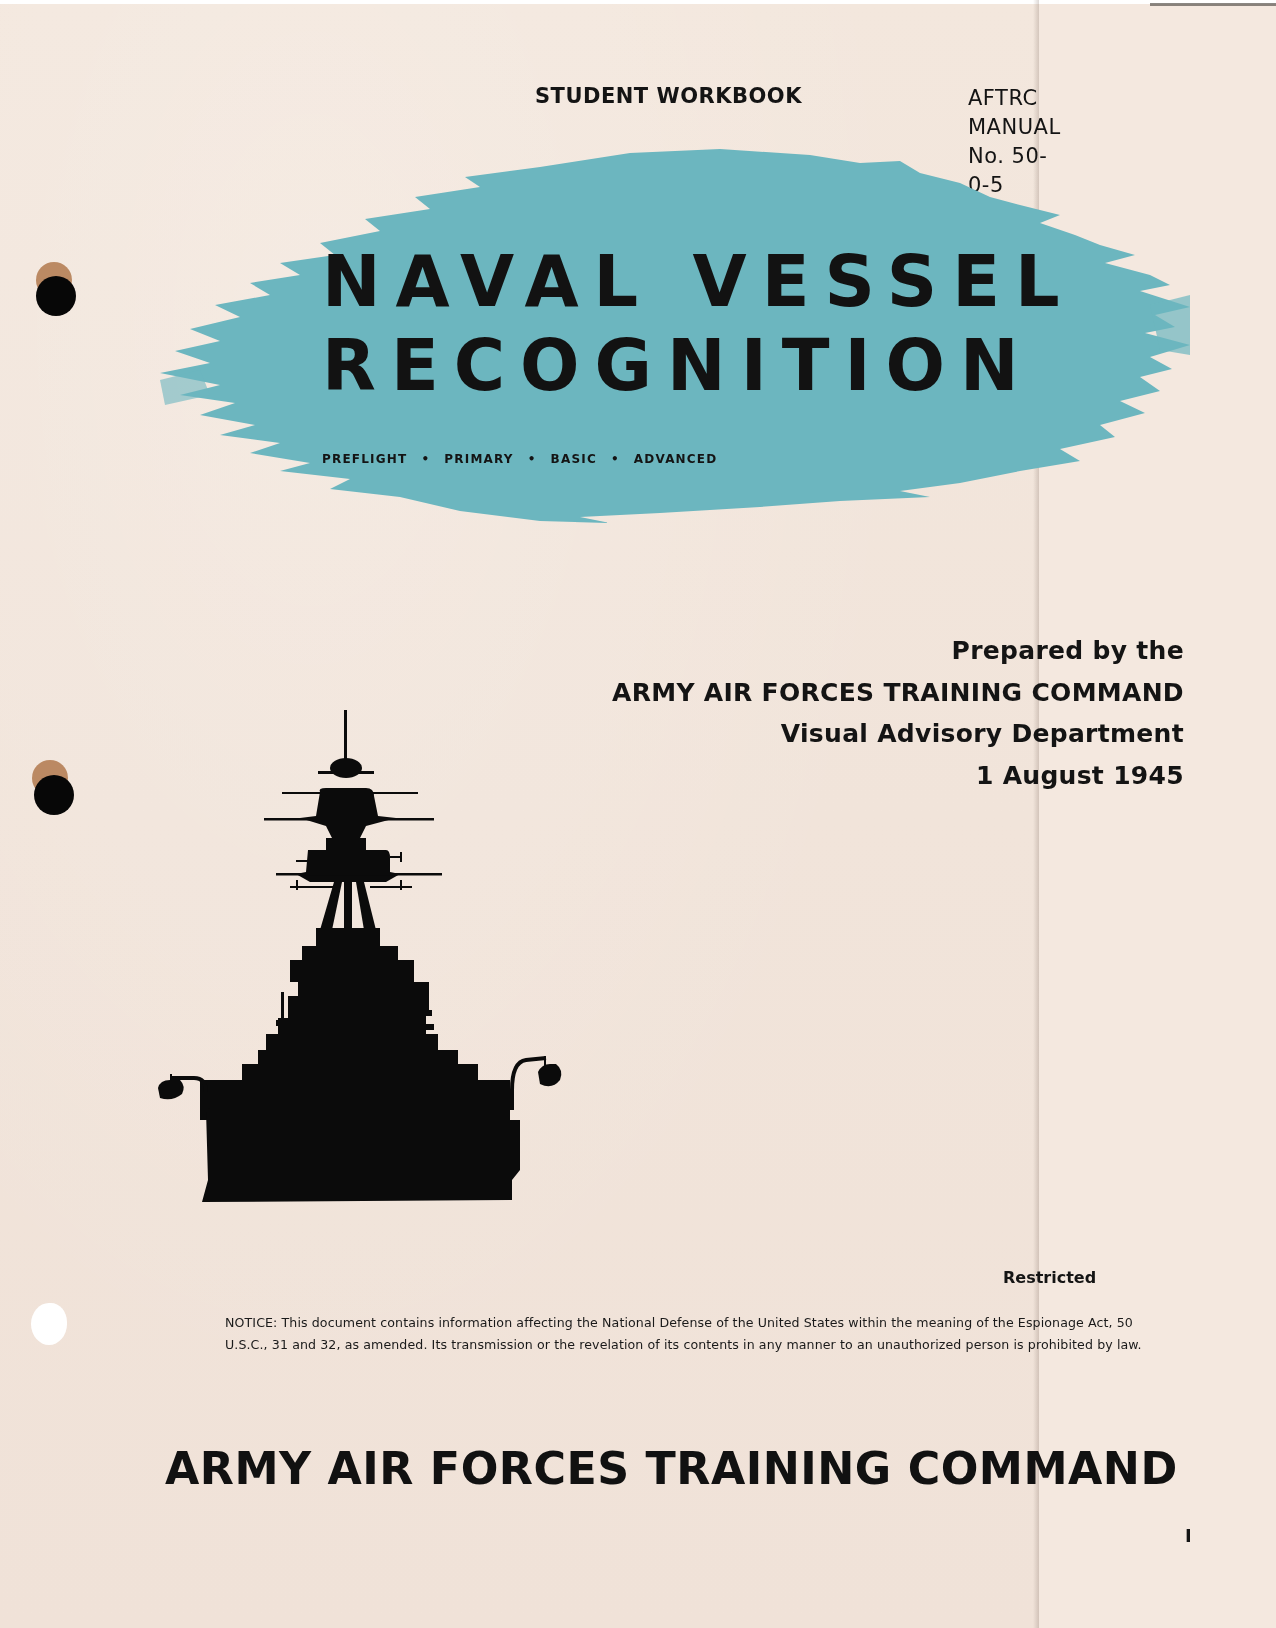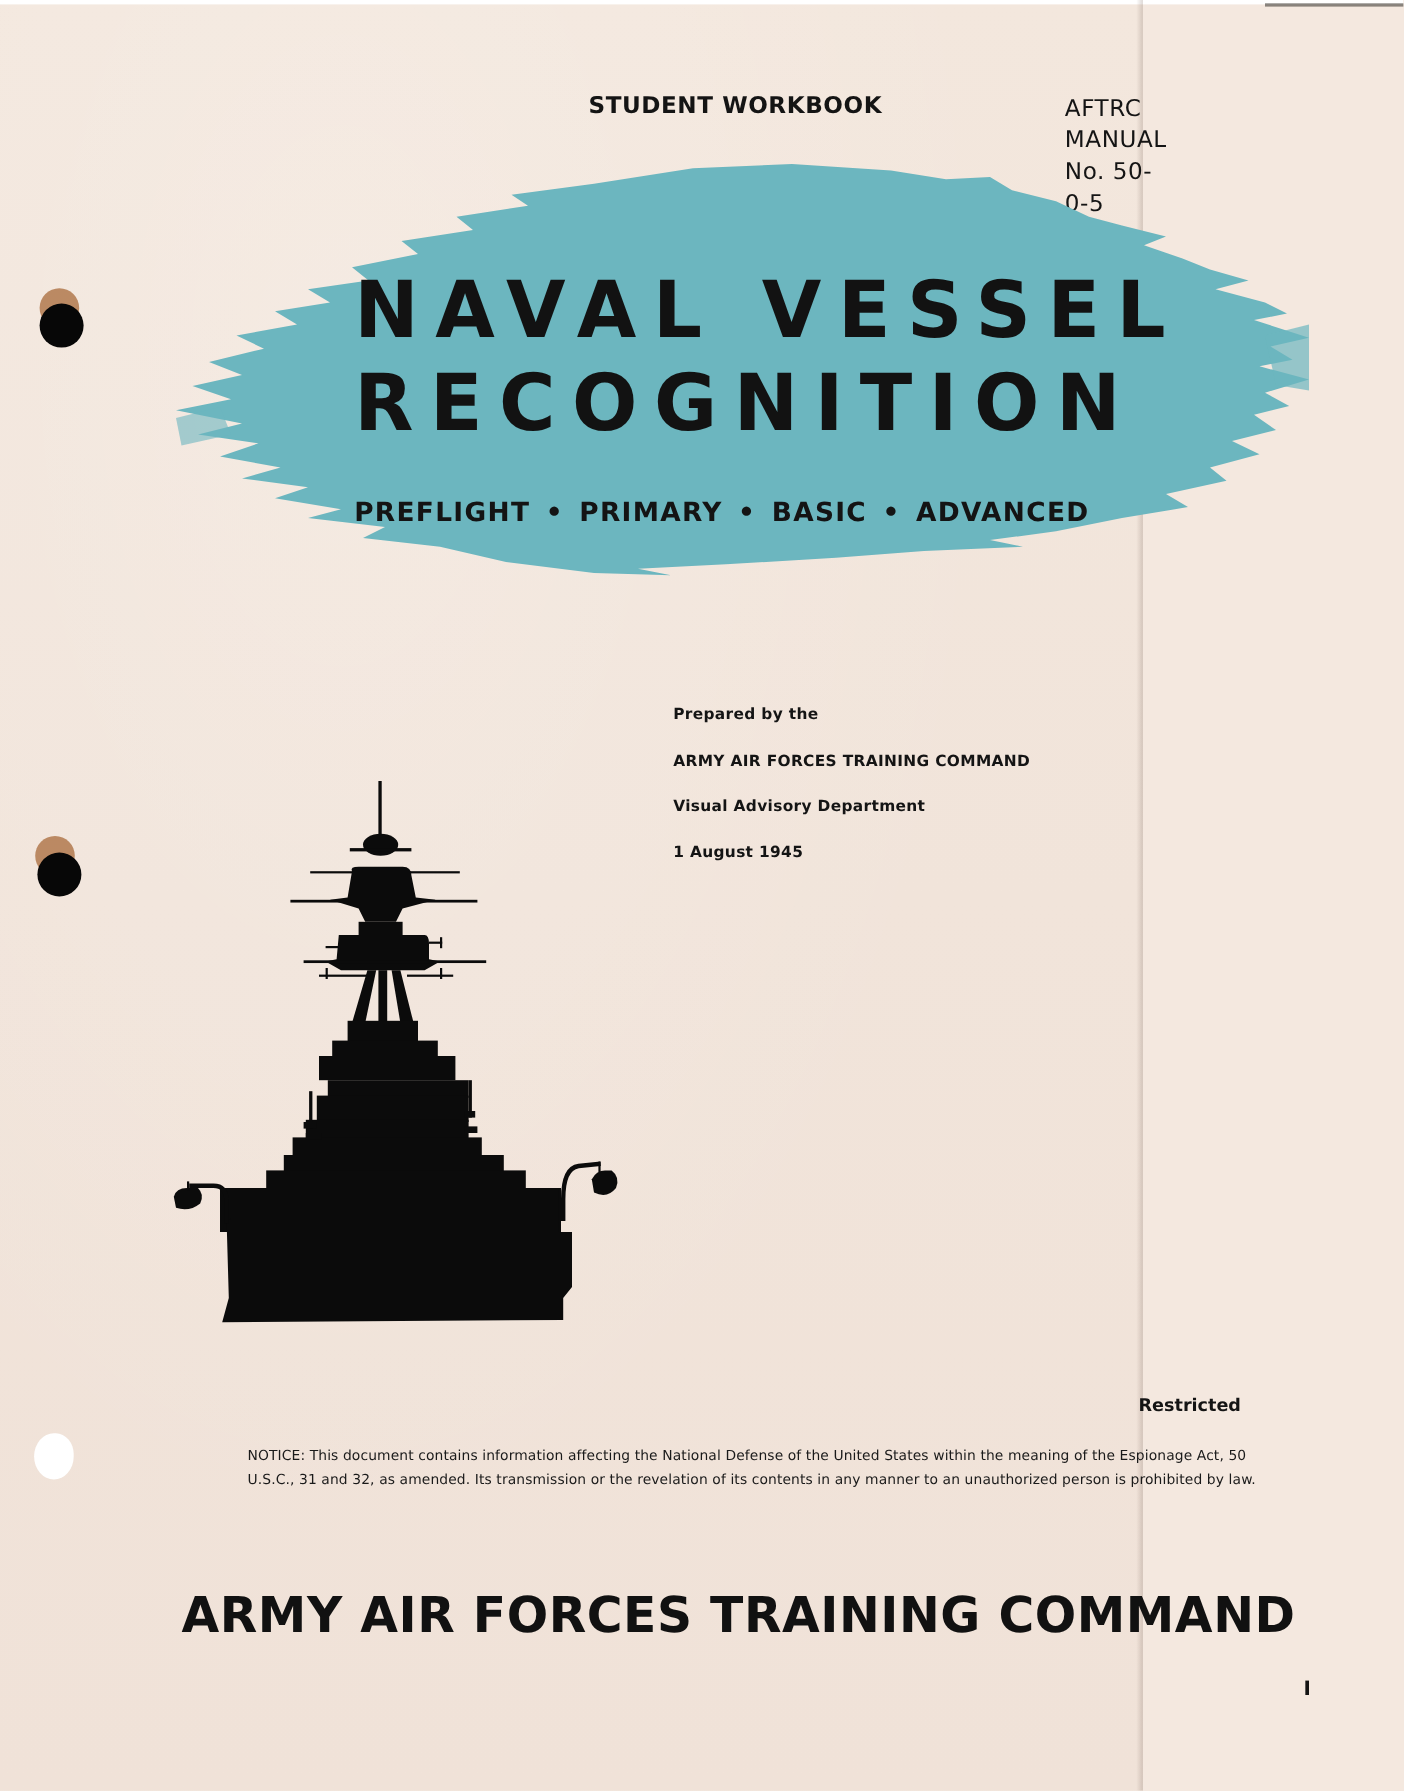--- a/index.html
+++ b/index.html
@@ -23,31 +23,31 @@
     .hdr-right { position: absolute; left: 968px; top: 84px; font-weight: normal; font-size: 21px; line-height: 29px; letter-spacing: 0.5px; }
 
     .splash { position: absolute; left: 160px; top: 145px; width: 1030px; height: 400px; }
     .title-block { position: absolute; left: 322px; top: 240px; }
     .title-line {
       font-family: "DejaVu Sans", sans-serif; font-weight: bold;
       font-size: 70px; line-height: 84px; letter-spacing: 15px; color: #121212;
       transform: scaleY(1.02); white-space: nowrap;
     }
     .subtitle {
-      position: absolute; left: 322px; top: 452px; font-weight: bold; font-size: 24px;
+      position: absolute; left: 322px; top: 452px; font-weight: bold; font-size: 12px;
       letter-spacing: 1.2px; white-space: nowrap;
     }
     .subtitle .dot { display: inline-block; margin: 0 14px; }
 
     .credits { position: absolute; left: 612px; top: 630px; }
-    .credit-line { font-weight: bold; font-size: 14px; line-height: 41.5px; white-space: nowrap; letter-spacing: 0.3px; }
+    .credit-line { font-weight: bold; font-size: 25px; line-height: 41.5px; white-space: nowrap; letter-spacing: 0.3px; text-align: right; }
 
     .ship { position: absolute; left: 150px; top: 700px; width: 420px; height: 550px; }
 
-    .restricted { position: absolute; left: 1003px; top: 1268px; font-weight: bold; font-size: 16px; margin-left: 32px; }
+    .restricted { position: absolute; left: 1003px; top: 1268px; font-weight: bold; font-size: 16px; }
     .notice {
       position: absolute; left: 225px; top: 1312px; width: 920px;
       font-size: 12.6px; line-height: 22px; color: #1a1a1a; letter-spacing: 0.1px;
     }
     .footer-title {
       position: absolute; left: 165px; top: 1442px; font-weight: bold;
       font-size: 45px; letter-spacing: 0.5px; white-space: nowrap; color: #111;
       transform: scaleX(0.985); transform-origin: left center;
     }
     .page-num { position: absolute; left: 1185px; top: 1525px; font-size: 18px; font-weight: bold; }

